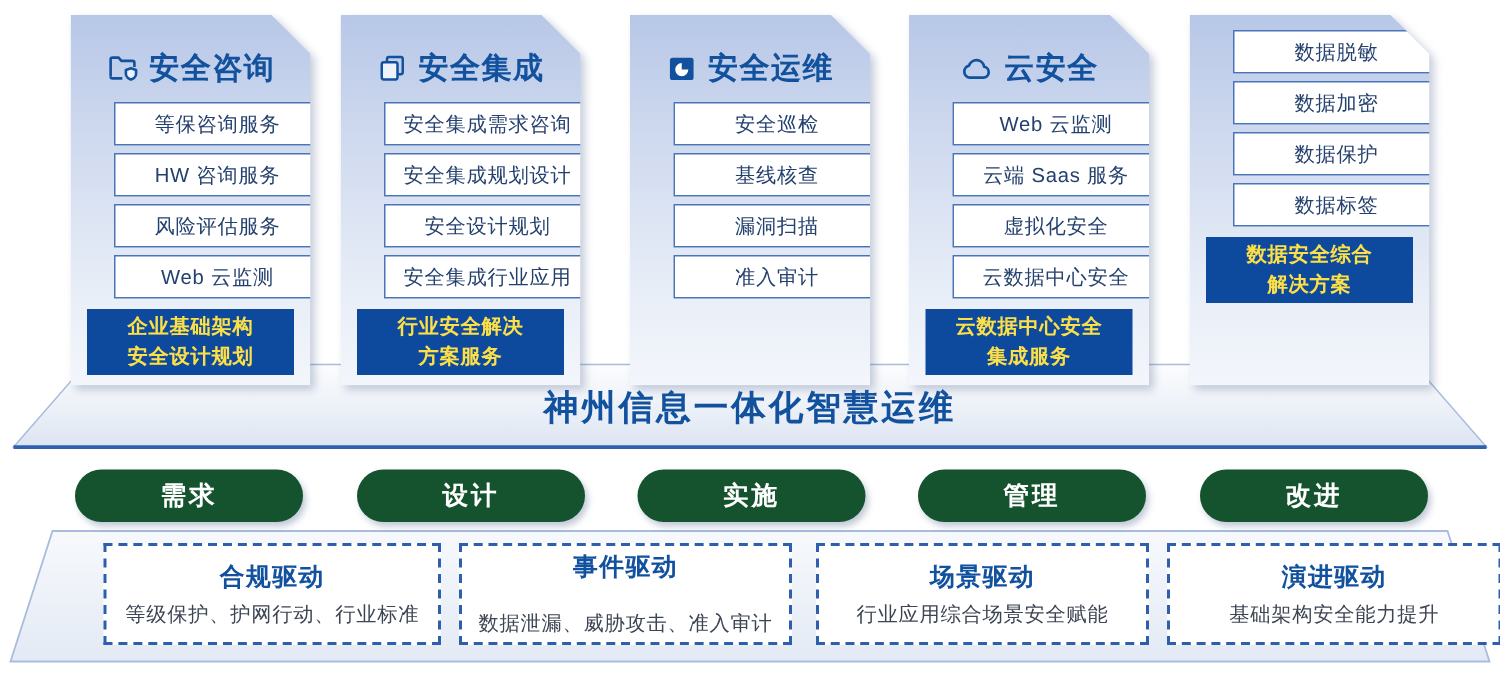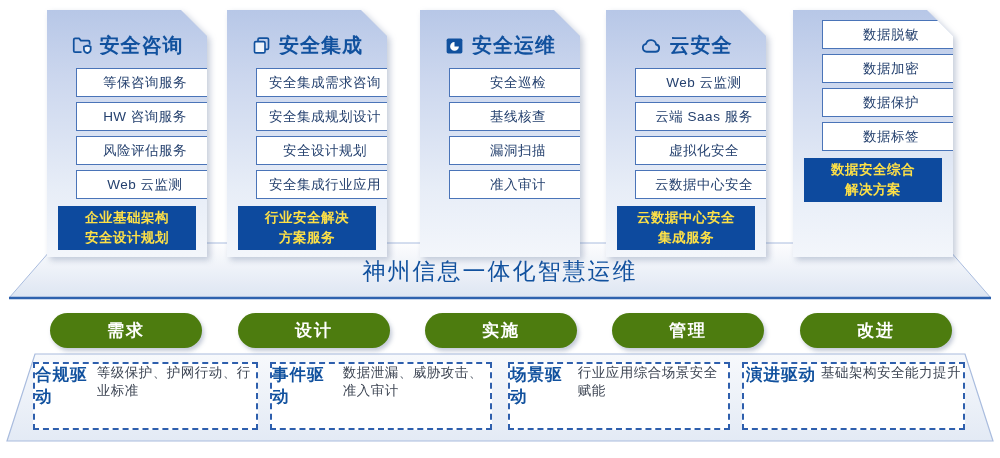--- a/index.html
+++ b/index.html
@@ -37,37 +37,37 @@
   .col-footer{
     width:138px;height:44px;margin:7px auto 0 auto;background:#0d4a9e;
     display:flex;flex-direction:column;align-items:center;justify-content:center;
     font-size:13.5px;font-weight:bold;color:#fde047;line-height:1.5;letter-spacing:.5px;
   }
 
   
   .banner-svg{position:absolute;left:0;top:242px;}
   .banner-title{
     position:absolute;left:0;top:256px;width:1000px;text-align:center;
-    font-size:23px;font-weight:normal;color:#11519e;letter-spacing:2px;
+    font-size:23px;font-weight:bold;color:#11519e;letter-spacing:2px;
   }
   .platform-svg{position:absolute;left:0;top:352px;}
 
   
   .pill{
     position:absolute;top:313px;width:152px;height:35px;border-radius:18px;
-    background:#4d7c0f;box-shadow:2px 3px 4px rgba(80,100,140,.35);
+    background:#14532d;box-shadow:2px 3px 4px rgba(80,100,140,.35);
     display:flex;align-items:center;justify-content:center;
     font-size:17px;font-weight:bold;color:#ffffff;letter-spacing:2px;
   }
 
   
   .driver{
     position:absolute;top:362px;height:64px;background:#ffffff;
     border:2px dashed #2e5fad;
-    display:flex;flex-direction:row;align-items:flex-start;justify-content:center;gap:5px;
+    display:flex;flex-direction:column;align-items:center;justify-content:center;gap:5px;margin-left:36px;
   }
   .driver-title{font-size:16.5px;font-weight:bold;color:#11519e;letter-spacing:1px;}
   .driver-desc{font-size:13.5px;color:#3d4553;letter-spacing:.5px;}
 </style>
 </head>
 <body>
 
 <div class="stage">
 
   <svg class="banner-svg" width="1000" height="60" viewBox="0 0 1000 60">

